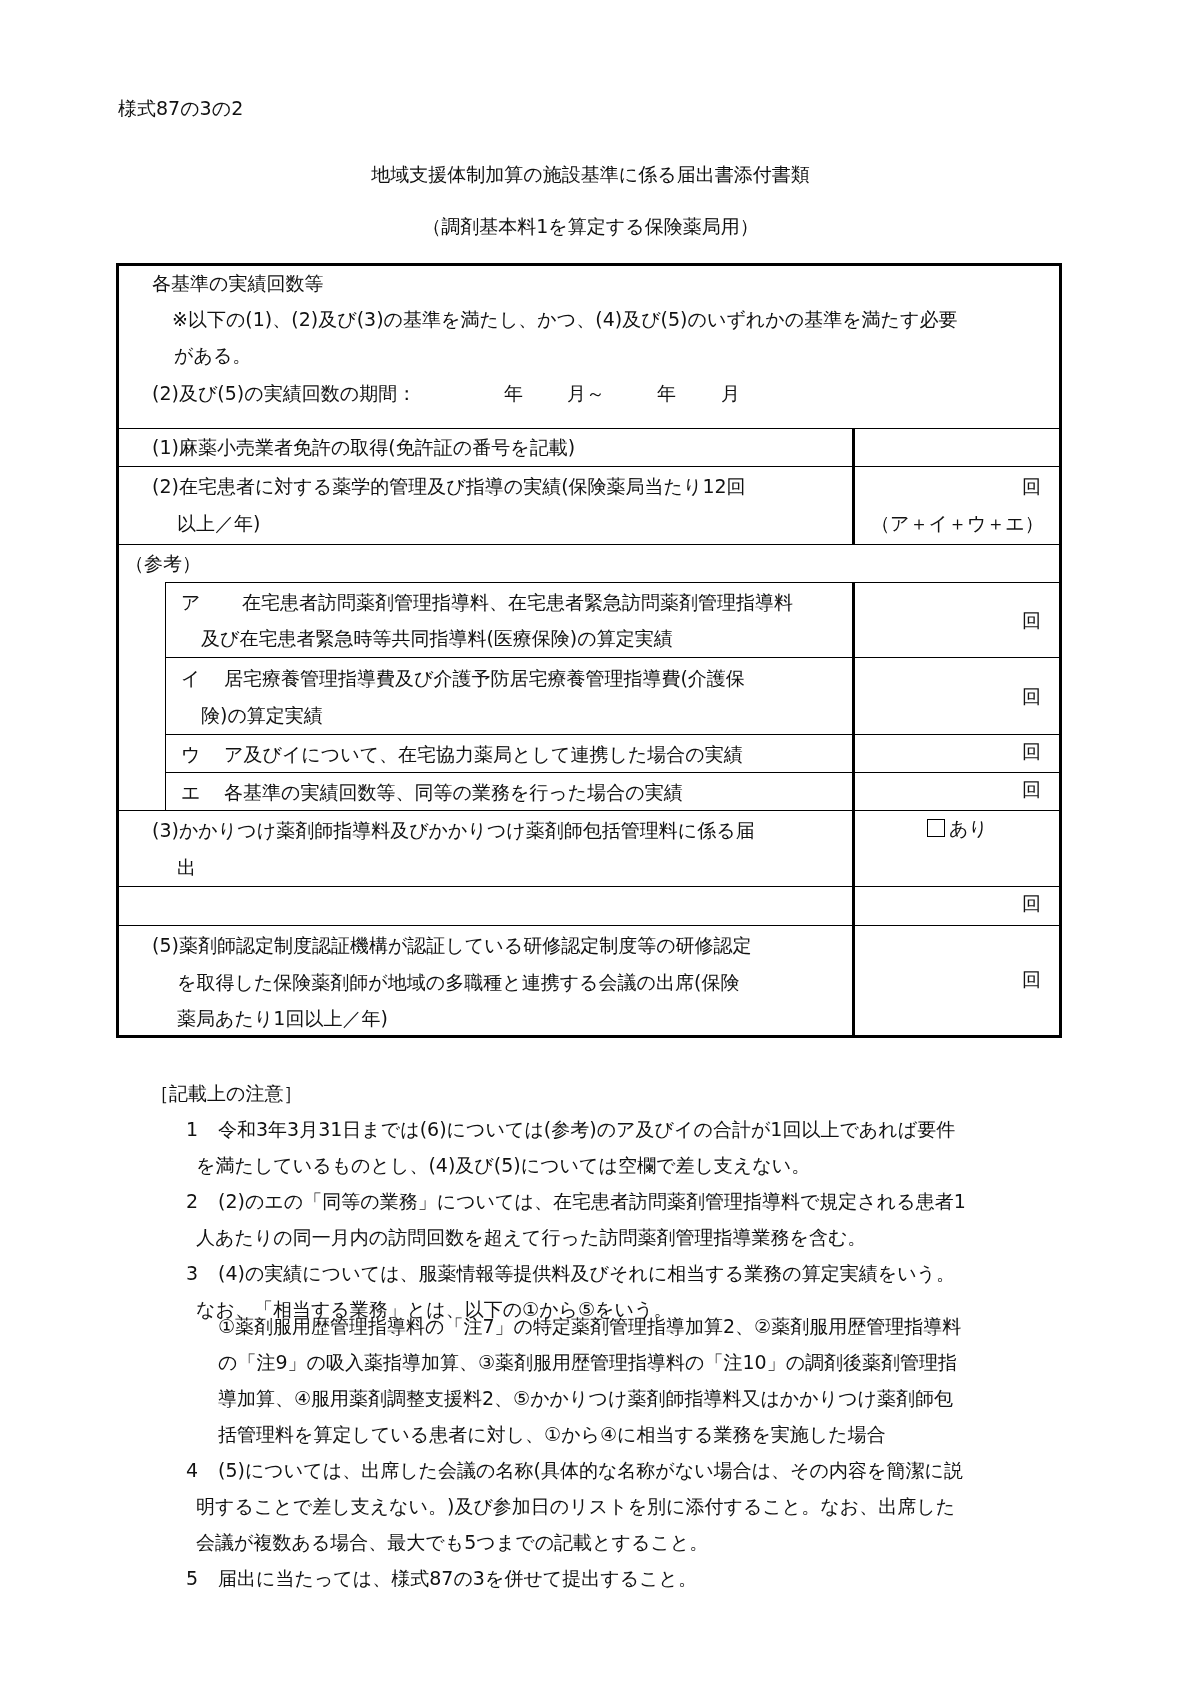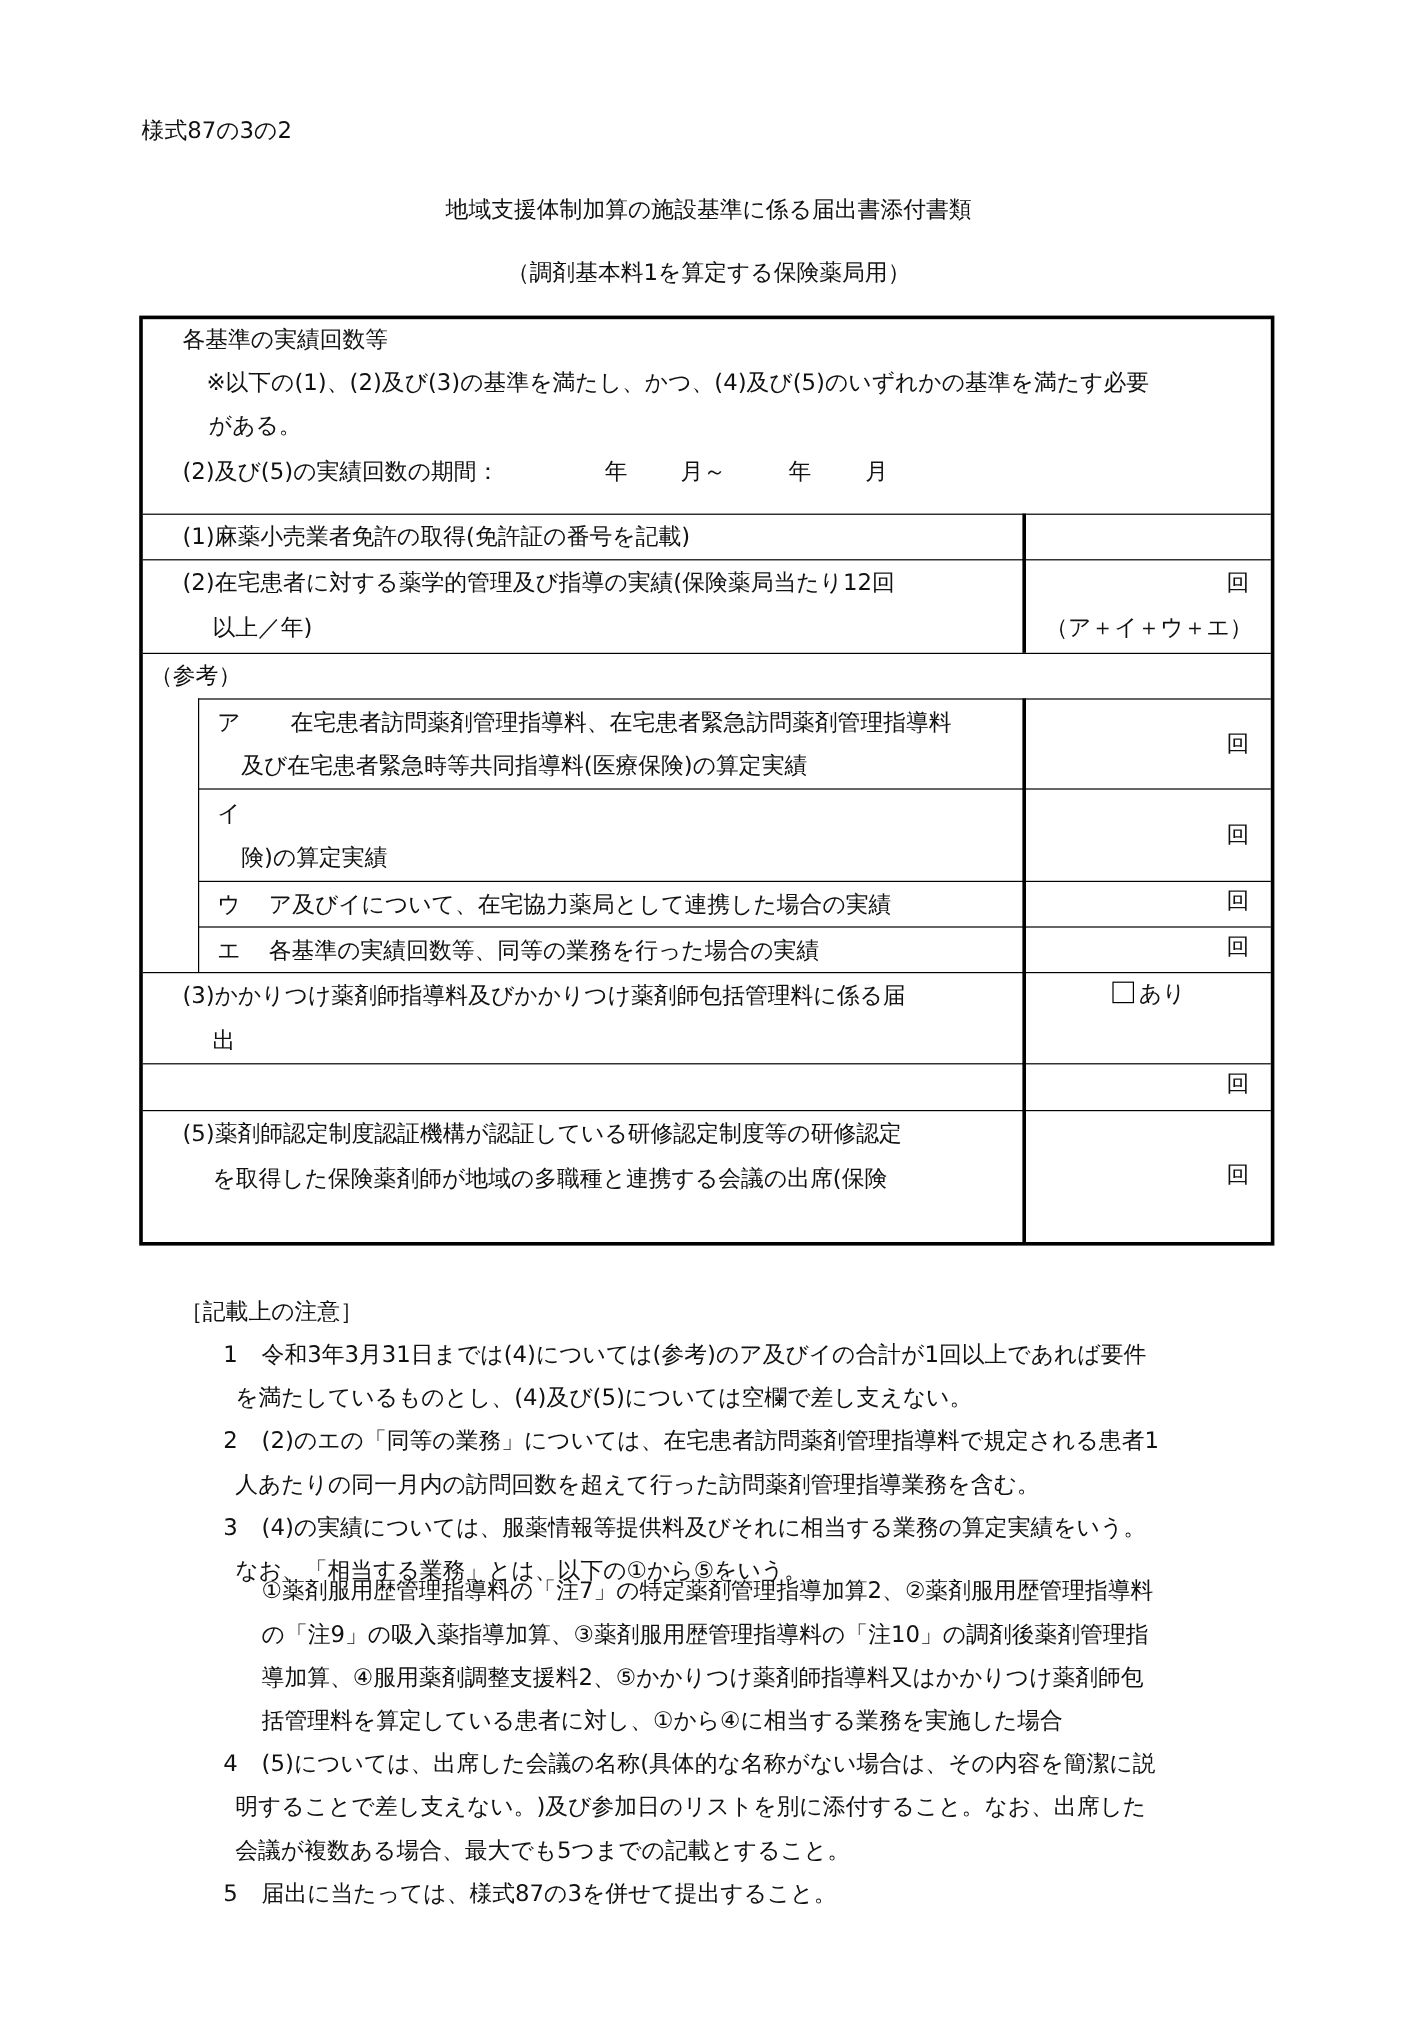--- a/index.html
+++ b/index.html
@@ -66,20 +66,21 @@
   <div class="txt" style="left:752px; top:238px;">（ア＋イ＋ウ＋エ）</div>
 
   <div class="txt" style="left:6px; top:278px;">（参考）</div>
 
   <div class="txt" style="left:62px; top:317px;">ア</div>
   <div class="txt" style="left:123px; top:317px;">在宅患者訪問薬剤管理指導料、在宅患者緊急訪問薬剤管理指導料</div>
   <div class="txt" style="left:82px; top:353px;">及び在宅患者緊急時等共同指導料(医療保険)の算定実績</div>
   <div class="txt kai" style="top:335px;">回</div>
 
   <div class="txt" style="left:62px; top:393px;">イ</div>
+  <div class="txt" style="left:105px; top:393px;">居宅療養管理指導費及び介護予防居宅療養管理指導費(介護保</div>
   <div class="txt" style="left:82px; top:430px;">険)の算定実績</div>
   <div class="txt kai" style="top:411px;">回</div>
 
   <div class="txt" style="left:62px; top:469px;">ウ</div>
   <div class="txt" style="left:105px; top:469px;">ア及びイについて、在宅協力薬局として連携した場合の実績</div>
   <div class="txt kai" style="top:466px;">回</div>
 
   <div class="txt" style="left:62px; top:507px;">エ</div>
   <div class="txt" style="left:105px; top:507px;">各基準の実績回数等、同等の業務を行った場合の実績</div>
   <div class="txt kai" style="top:504px;">回</div>
@@ -87,28 +88,29 @@
   <div class="txt" style="left:33px; top:545px;">(3)かかりつけ薬剤師指導料及びかかりつけ薬剤師包括管理料に係る届</div>
   <div class="txt" style="left:58px; top:582px;">出</div>
   <div class="txt" style="left:808px; top:543px;">
     <span class="box"></span><span>あり</span>
   </div>
 
   <div class="txt kai" style="top:618px;">回</div>
 
   <div class="txt" style="left:33px; top:660px;">(5)薬剤師認定制度認証機構が認証している研修認定制度等の研修認定</div>
   <div class="txt" style="left:58px; top:697px;">を取得した保険薬剤師が地域の多職種と連携する会議の出席(保険</div>
+  <div class="txt" style="left:58px; top:733px;">薬局あたり1回以上／年)</div>
   <div class="txt kai" style="top:694px;">回</div>
 </div>
 
 <div class="notes">
   <div class="abs txt" style="left:150px; top:1074px;">［記載上の注意］</div>
 
   <div class="abs txt" style="left:186px; top:1110px;">1</div>
-  <div class="abs txt" style="left:218px; top:1110px;">令和3年3月31日までは(4)については(参考)のア及びイの合計が1回以上であれば要件</div>
+  <div class="abs txt" style="left:218px; top:1110px;">令和3年3月31日までは(6)については(参考)のア及びイの合計が1回以上であれば要件</div>
   <div class="abs txt" style="left:196px; top:1146px;">を満たしているものとし、(4)及び(5)については空欄で差し支えない。</div>
 
   <div class="abs txt" style="left:186px; top:1182px;">2</div>
   <div class="abs txt" style="left:218px; top:1182px;">(2)のエの「同等の業務」については、在宅患者訪問薬剤管理指導料で規定される患者1</div>
   <div class="abs txt" style="left:196px; top:1218px;">人あたりの同一月内の訪問回数を超えて行った訪問薬剤管理指導業務を含む。</div>
 
   <div class="abs txt" style="left:186px; top:1254px;">3</div>
   <div class="abs txt" style="left:218px; top:1254px;">(4)の実績については、服薬情報等提供料及びそれに相当する業務の算定実績をいう。</div>
   <div class="abs txt" style="left:196px; top:1290px;">なお、「相当する業務」とは、以下の①から⑤をいう。</div>
   <div class="abs txt" style="left:218px; top:1308px; top:1307px;">①薬剤服用歴管理指導料の「注7」の特定薬剤管理指導加算2、②薬剤服用歴管理指導料</div>

